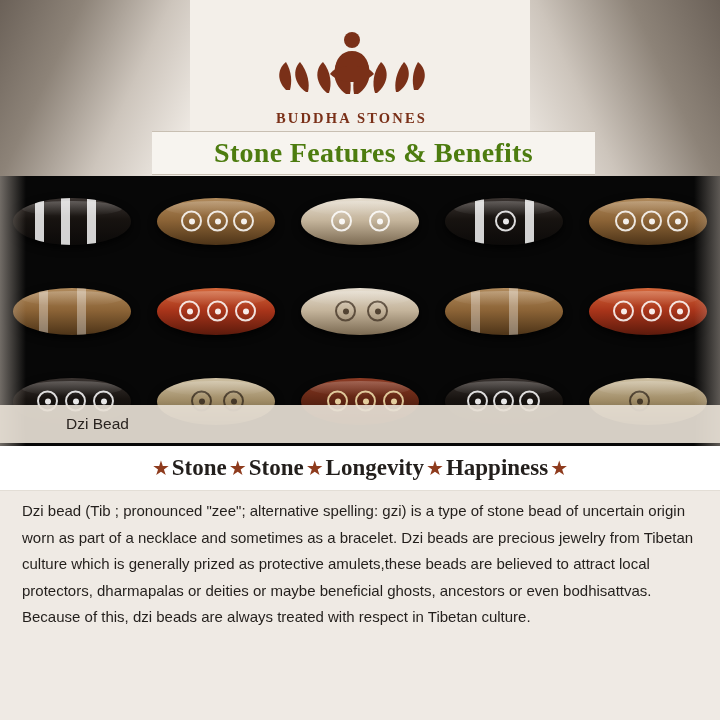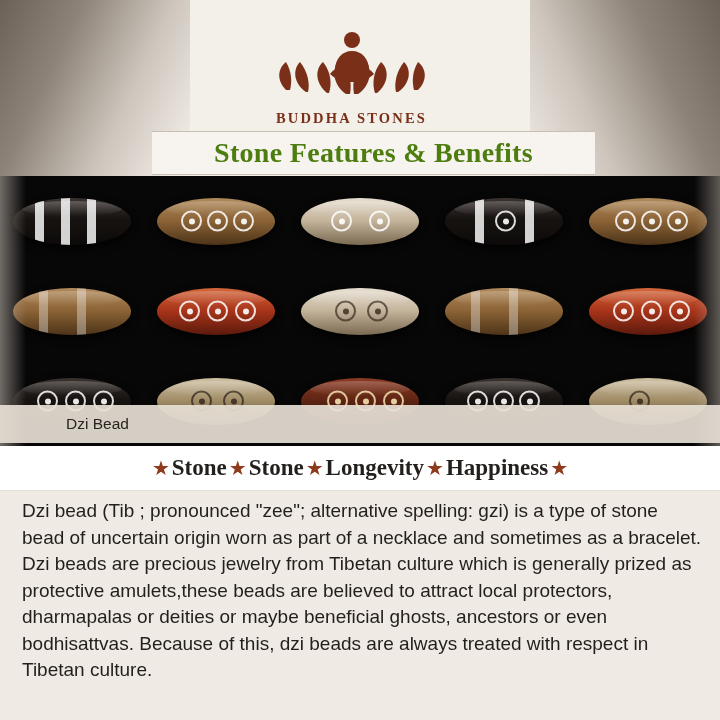--- a/index.html
+++ b/index.html
@@ -203,21 +203,21 @@
     margin: 0 2px 0 2px;
     line-height: 1;
   }
 
   
   .body-copy {
     position: absolute;
     top: 498px;
     left: 22px;
     width: 680px;
-    font-size: 19px;
+    font-size: 15px;
     line-height: 26.5px;
     color: #231f1c;
     font-family: "Liberation Sans", sans-serif;
     text-align: left;
   }
 
   
   .photo-edge-l, .photo-edge-r {
     position: absolute;
     top: 0; bottom: 0; width: 26px;

